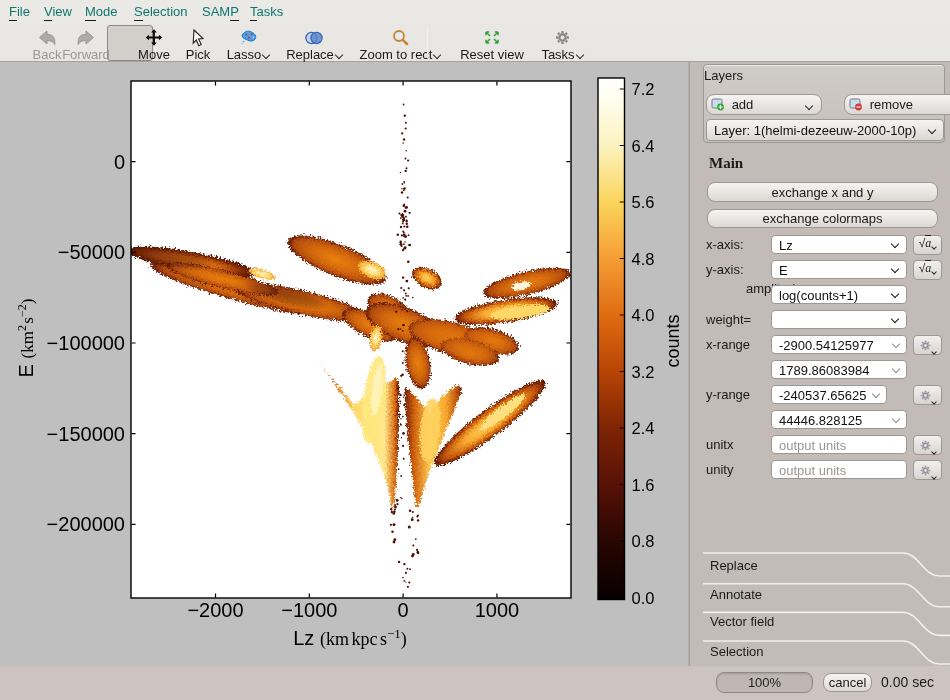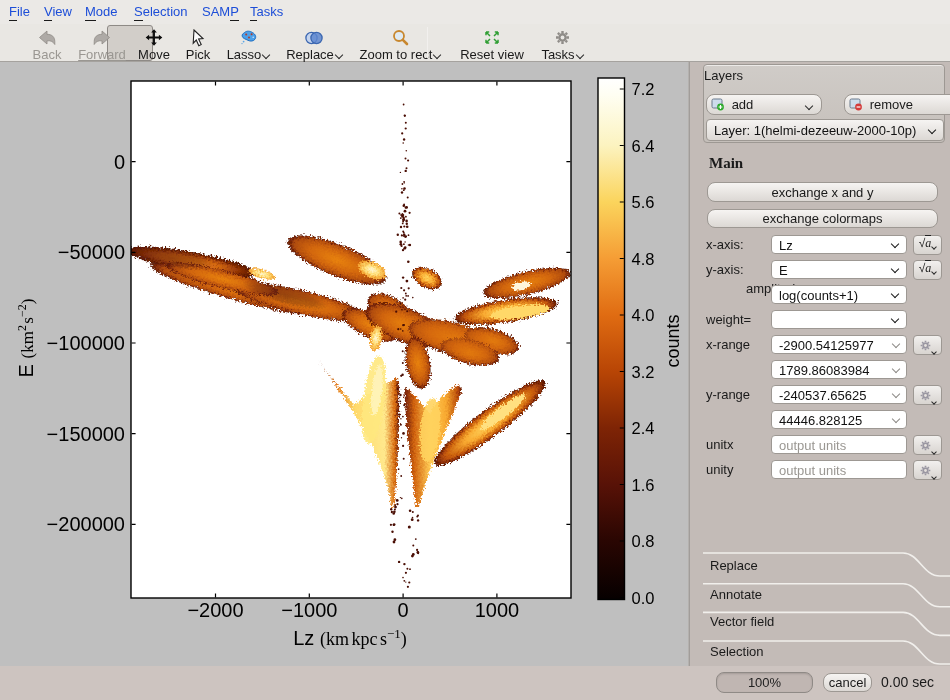--- a/index.html
+++ b/index.html
@@ -1,17 +1,17 @@
 <!DOCTYPE html>
 <html><head><meta charset="utf-8"><style>
 html,body{margin:0;padding:0;width:950px;height:700px;overflow:hidden;
  font-family:"Liberation Sans",sans-serif;background:#bfbfbf;}
 *{box-sizing:border-box;}
 .menubar{position:absolute;left:0;top:0;width:950px;height:24px;background:#ebe9e6;
- font-size:13px;color:#1d4ed8;}
+ font-size:13px;color:#0f766e;}
 .menubar span{position:absolute;top:4px;}
 .menubar u{text-decoration:none;border-bottom:1px solid #1a1a1a;padding-bottom:1px;}
 .toolbar{position:absolute;left:0;top:24px;width:950px;height:38px;background:#e9e7e3;
  border-bottom:1px solid #a5a29e;font-size:13px;color:#9a9792;}
 .titem{position:absolute;text-align:center;margin-left:24px;}
 .titem .ic{height:19px;display:flex;align-items:center;justify-content:center;}
 .titem .lb{font-size:13px;line-height:13px;margin-top:1px;white-space:nowrap;}
 .dark{color:#1a1a1a;}
 .chev{display:inline-block;width:6px;height:6px;border-right:1.6px solid #2a2a2a;border-bottom:1.6px solid #2a2a2a;transform:rotate(45deg);vertical-align:1px;}
 .movebtn{position:absolute;left:107px;top:1px;width:46px;height:36px;background:#d2cec9;
@@ -52,21 +52,21 @@
 <div class="toolbar">
  <div class="movebtn"></div>
  <div class="titem" style="left:6px;top:4px;width:34px;">
   <div class="ic">
         <svg width="18" height="16" viewBox="0 0 18 16">
           <path d="M1.5 7.5 L9 1 V4.3 C14 4.3 16.8 7 16.8 11.5 L16.8 14.5 C15.2 11.6 12.8 10.4 9 10.8 V14 Z" fill="#aeaaa6" stroke="#8f8b87" stroke-width="0.8"></path>
         </svg>
       </div>
   <div class="lb">Back</div>
     </div>
- <div class="titem" style="left:52px;top:4px;width:52px;text-decoration:underline;">
+ <div class="titem" style="left:36px;top:4px;width:52px;">
   <div class="ic">
         <svg width="18" height="16" viewBox="0 0 18 16">
           <path d="M16.5 7.5 L9 1 V4.3 C4 4.3 1.2 7 1.2 11.5 L1.2 14.5 C2.8 11.6 5.2 10.4 9 10.8 V14 Z" fill="#aeaaa6" stroke="#8f8b87" stroke-width="0.8"></path>
         </svg>
       </div>
   <div class="lb">Forward</div>
     </div>
  <div class="titem dark" style="left:107px;top:4px;width:46px;">
   <div class="ic">
         <svg width="20" height="19" viewBox="0 0 24 24">
@@ -529,21 +529,21 @@
         </g>
         <circle cx="8.5" cy="8.5" r="1.8" fill="#e4e0dc"></circle>
       </svg><span class="chev" style="width:4px;height:4px;border-width:1.4px;vertical-align:-2px"></span></div>
 
  <div class="combo" style="left:77px;top:298px;width:136px;height:19px;">
       <span class="tx">1789.86083984</span>
       <span class="cvg"></span>
     </div>
 
  <div class="plabel" style="left:12px;top:325px;">y-range</div>
- <div class="combo" style="left:77px;top:323px;width:136px;height:19px;">
+ <div class="combo" style="left:77px;top:323px;width:116px;height:19px;">
       <span class="tx">-240537.65625</span>
       <span class="cvg"></span>
     </div>
  <div class="sq" style="left:219px;top:323px;"><svg width="13" height="13" viewBox="0 0 17 17" style="margin-top:3px">
         <g fill="#9a97a2">
           <circle cx="8.5" cy="8.5" r="4.2"></circle>
           <g stroke="#9a97a2" stroke-width="2.2">
             <path d="M8.5 2.2 V4 M8.5 13 V14.8 M2.2 8.5 H4 M13 8.5 H14.8 M4.1 4.1 L5.4 5.4 M11.6 11.6 L12.9 12.9 M4.1 12.9 L5.4 11.6 M11.6 5.4 L12.9 4.1"></path>
           </g>
         </g>

